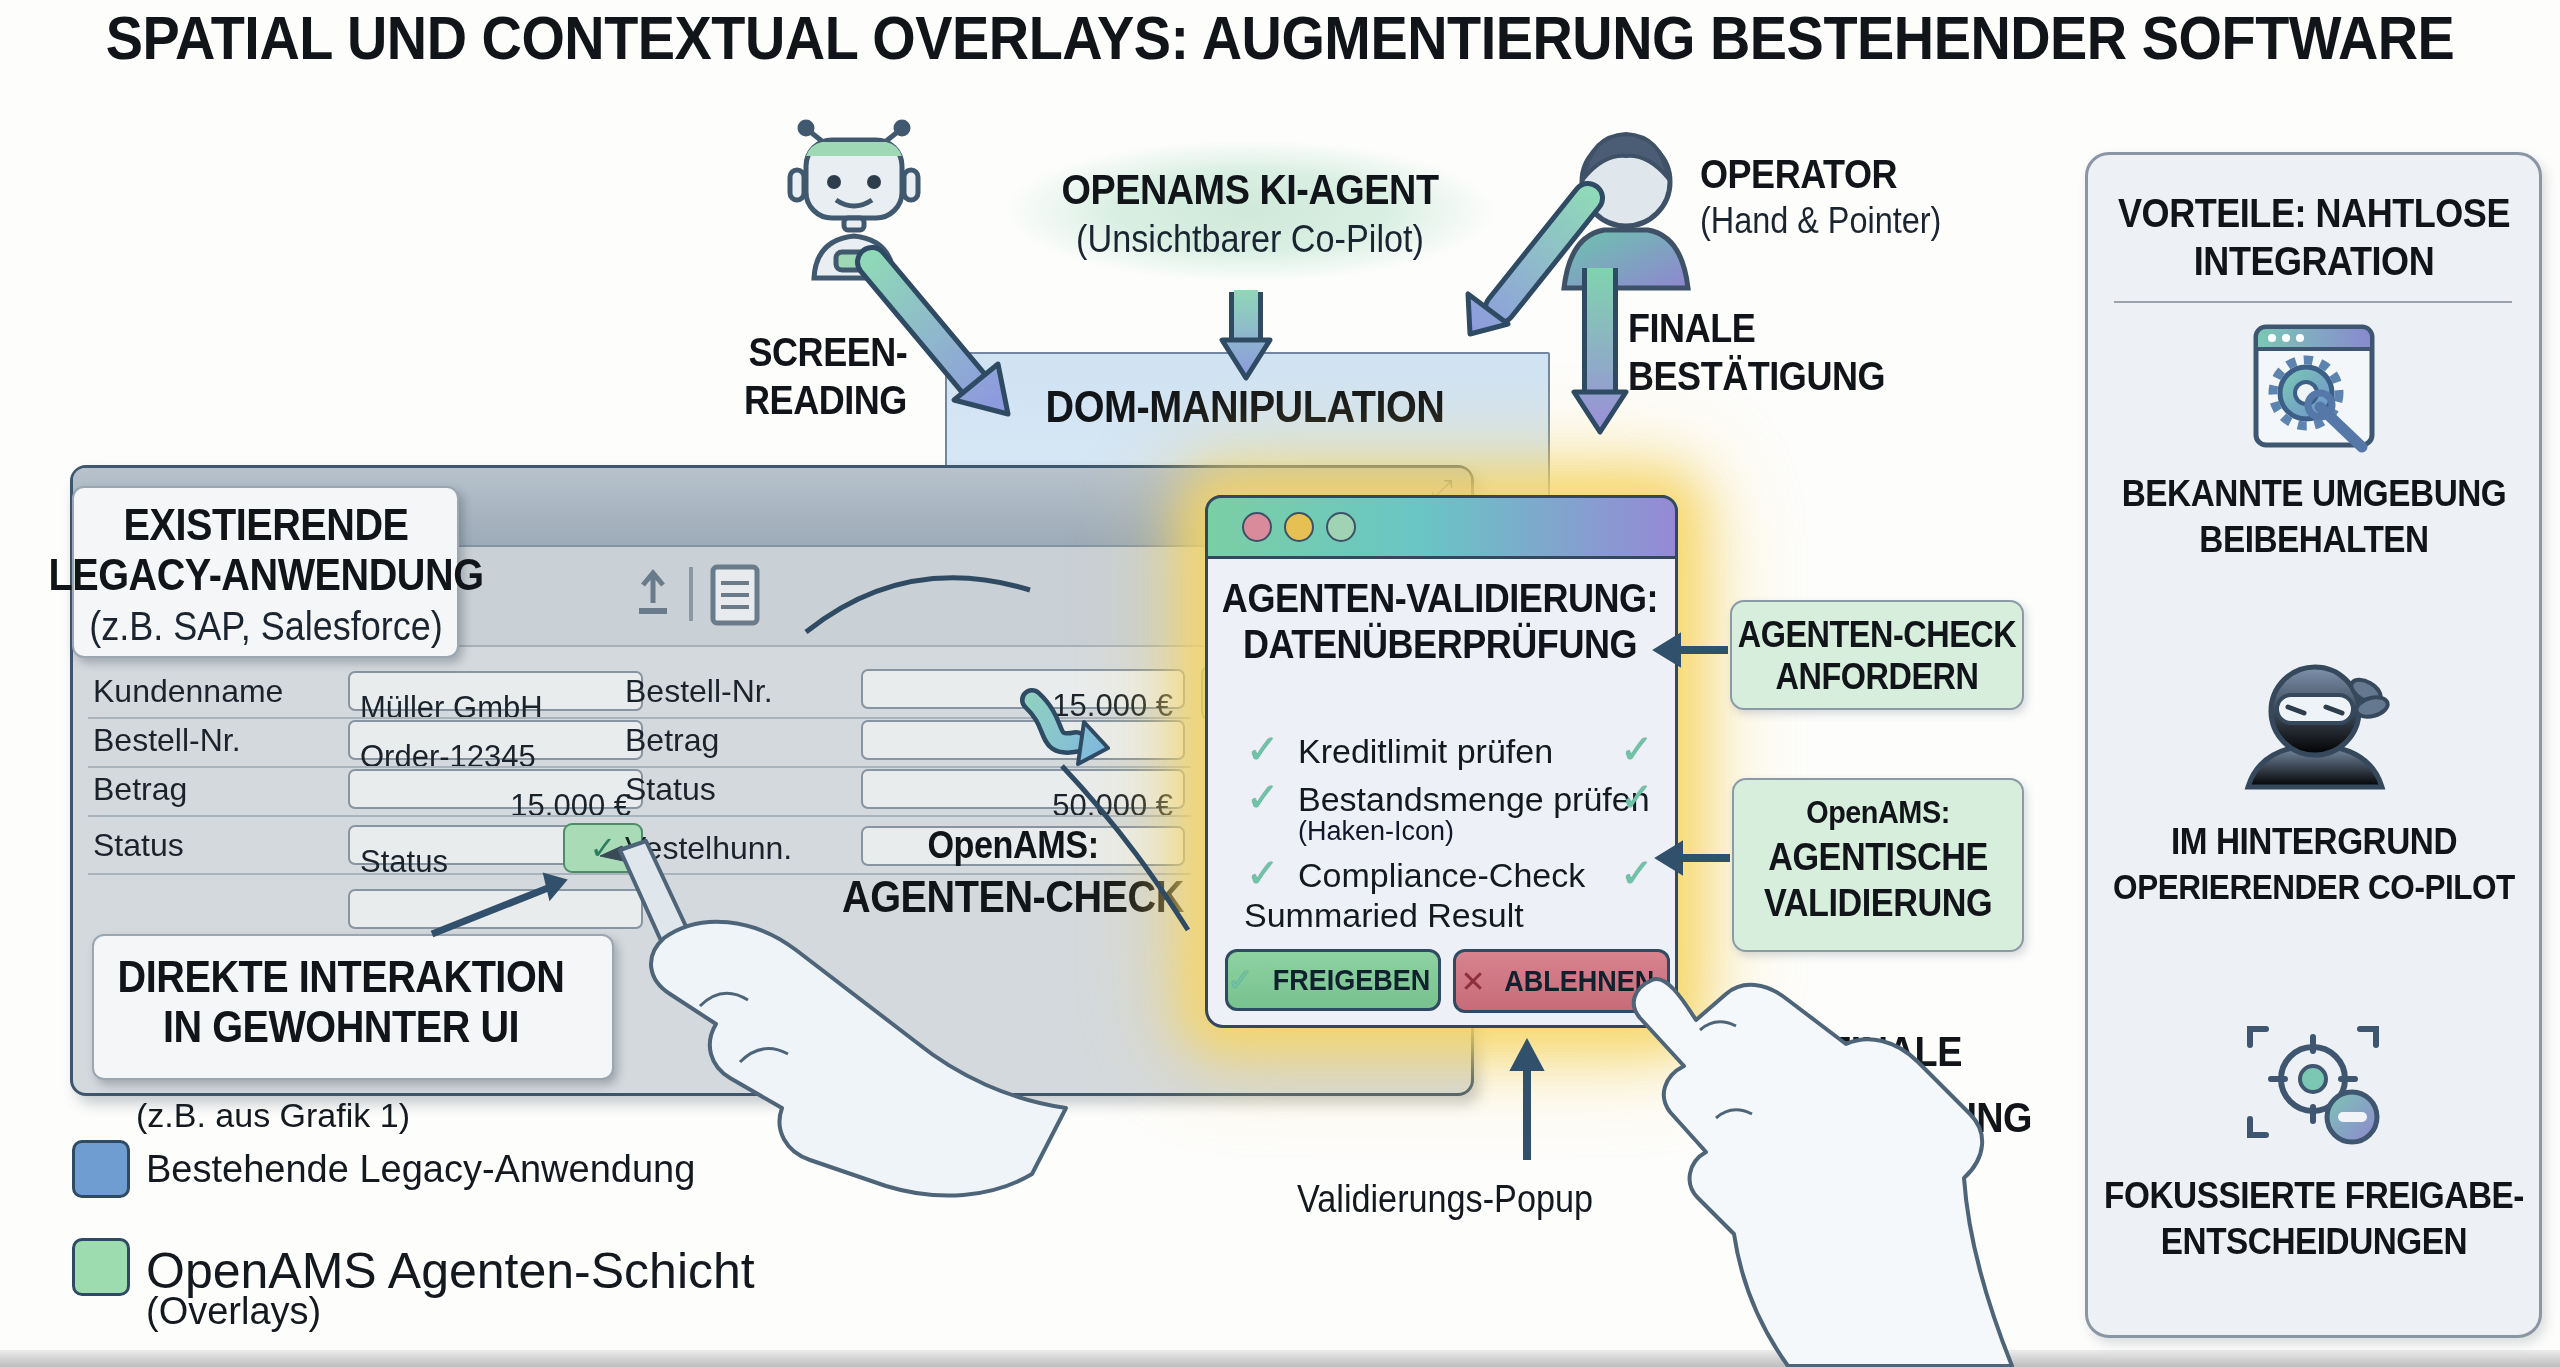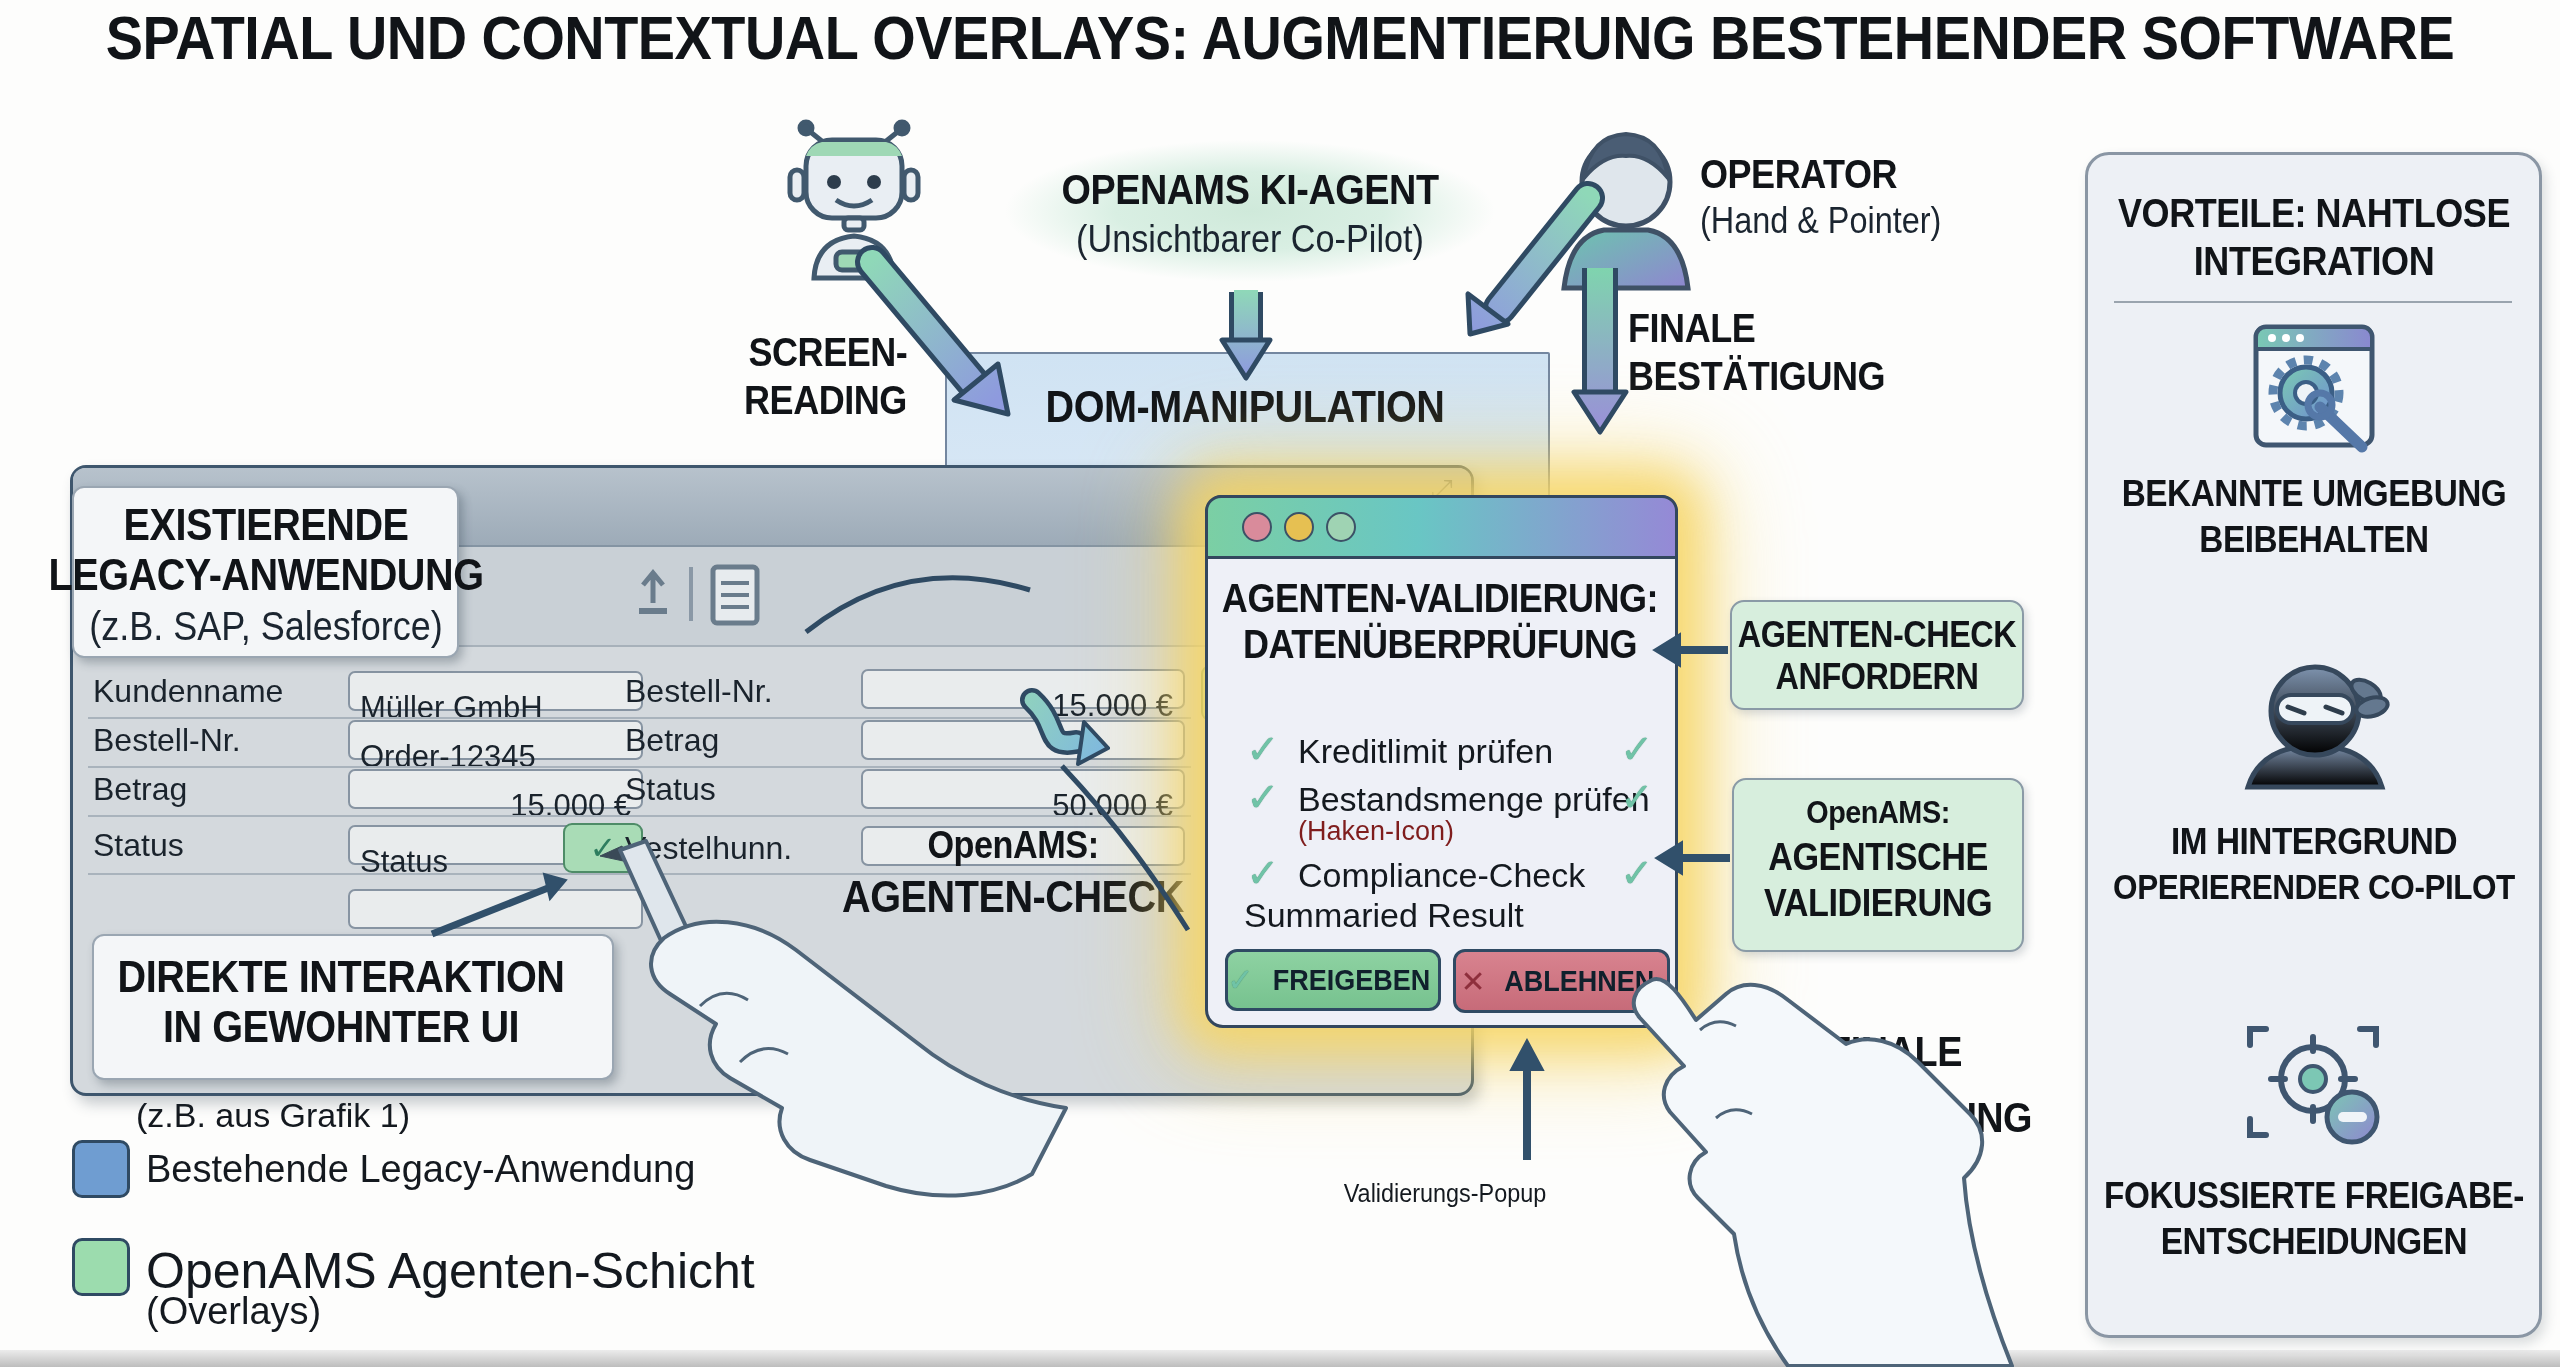--- a/index.html
+++ b/index.html
@@ -157,21 +157,21 @@
     <div class="abs nw ctr hdr b" style="left:232px;top:78px;font-size:40px;"><span class="cond">AGENTEN-VALIDIERUNG:</span></div>
     <div class="abs nw ctr hdr b" style="left:232px;top:124px;font-size:40px;"><span class="cond">DATENÜBERPRÜFUNG</span></div>
 
     <div class="abs check" style="left:38px;top:228px;font-size:40px;">✓</div>
     <div class="abs nw" style="left:90px;top:234px;font-size:34px;">Kreditlimit prüfen</div>
     <div class="abs check" style="left:412px;top:228px;font-size:40px;">✓</div>
 
     <div class="abs check" style="left:38px;top:276px;font-size:40px;">✓</div>
     <div class="abs nw" style="left:90px;top:282px;font-size:34px;">Bestandsmenge prüfen</div>
     <div class="abs check" style="left:412px;top:276px;font-size:40px;">✓</div>
-    <div class="abs nw" style="left:90px;top:318px;font-size:27px;color:#7f1d1d;">(Haken-Icon)</div>
+    <div class="abs nw" style="left:90px;top:318px;font-size:27px;color:#0f172a;">(Haken-Icon)</div>
 
     <div class="abs check" style="left:38px;top:352px;font-size:40px;">✓</div>
     <div class="abs nw" style="left:90px;top:358px;font-size:34px;">Compliance-Check</div>
     <div class="abs check" style="left:412px;top:352px;font-size:40px;">✓</div>
 
     <div class="abs nw" style="left:36px;top:398px;font-size:34px;color:#14191f;">Summaried Result</div>
 
     <div class="abs pbtn" style="left:17px;top:451px;width:210px;height:56px;background:linear-gradient(#8ed2a2,#77c28f);">
       <span class="check" style="font-size:32px;">✓</span>
       <span class="cond">FREIGEBEN</span>
@@ -185,21 +185,21 @@
   <div class="abs greenbox" style="left:1730px;top:600px;width:290px;height:106px;">
     <div class="abs nw ctr hdr b" style="left:145px;top:12px;font-size:36px;"><span class="cond">AGENTEN-CHECK</span></div>
     <div class="abs nw ctr hdr b" style="left:145px;top:54px;font-size:36px;"><span class="cond">ANFORDERN</span></div>
   </div>
   <div class="abs greenbox" style="left:1732px;top:778px;width:288px;height:170px;">
     <div class="abs nw ctr hdr b" style="left:144px;top:14px;font-size:32px;"><span class="cond">OpenAMS:</span></div>
     <div class="abs nw ctr hdr b" style="left:144px;top:56px;font-size:38px;"><span class="cond">AGENTISCHE</span></div>
     <div class="abs nw ctr hdr b" style="left:144px;top:102px;font-size:38px;"><span class="cond">VALIDIERUNG</span></div>
   </div>
 
-  <div class="abs nw ctr" style="left:1445px;top:1178px;font-size:26px;color:#14191f;"><span class="cond">Validierungs-Popup</span></div>
+  <div class="abs nw ctr" style="left:1445px;top:1178px;font-size:38px;color:#14191f;"><span class="cond">Validierungs-Popup</span></div>
   <div class="abs nw ctr hdr b" style="left:1895px;top:1028px;font-size:42px;z-index:7;"><span class="cond">FINALE</span></div>
   <div class="abs nw ctr hdr b" style="left:1897px;top:1094px;font-size:42px;z-index:7;"><span class="cond">BESTÄTIGUNG</span></div>
 
   <div class="abs nw" style="left:136px;top:1096px;font-size:34px;">(z.B. aus Grafik 1)</div>
   <div class="abs legendSq" style="left: 72px; top: 1140px; background-color: rgb(111, 157, 209);"></div>
   <div class="abs nw" style="left:146px;top:1148px;font-size:38px;">Bestehende Legacy-Anwendung</div>
   <div class="abs legendSq" style="left: 72px; top: 1238px; background-color: rgb(156, 220, 174);"></div>
   <div class="abs nw" style="left:146px;top:1242px;font-size:50px;">OpenAMS Agenten-Schicht</div>
   <div class="abs nw" style="left:146px;top:1290px;font-size:38px;">(Overlays)</div>
 

